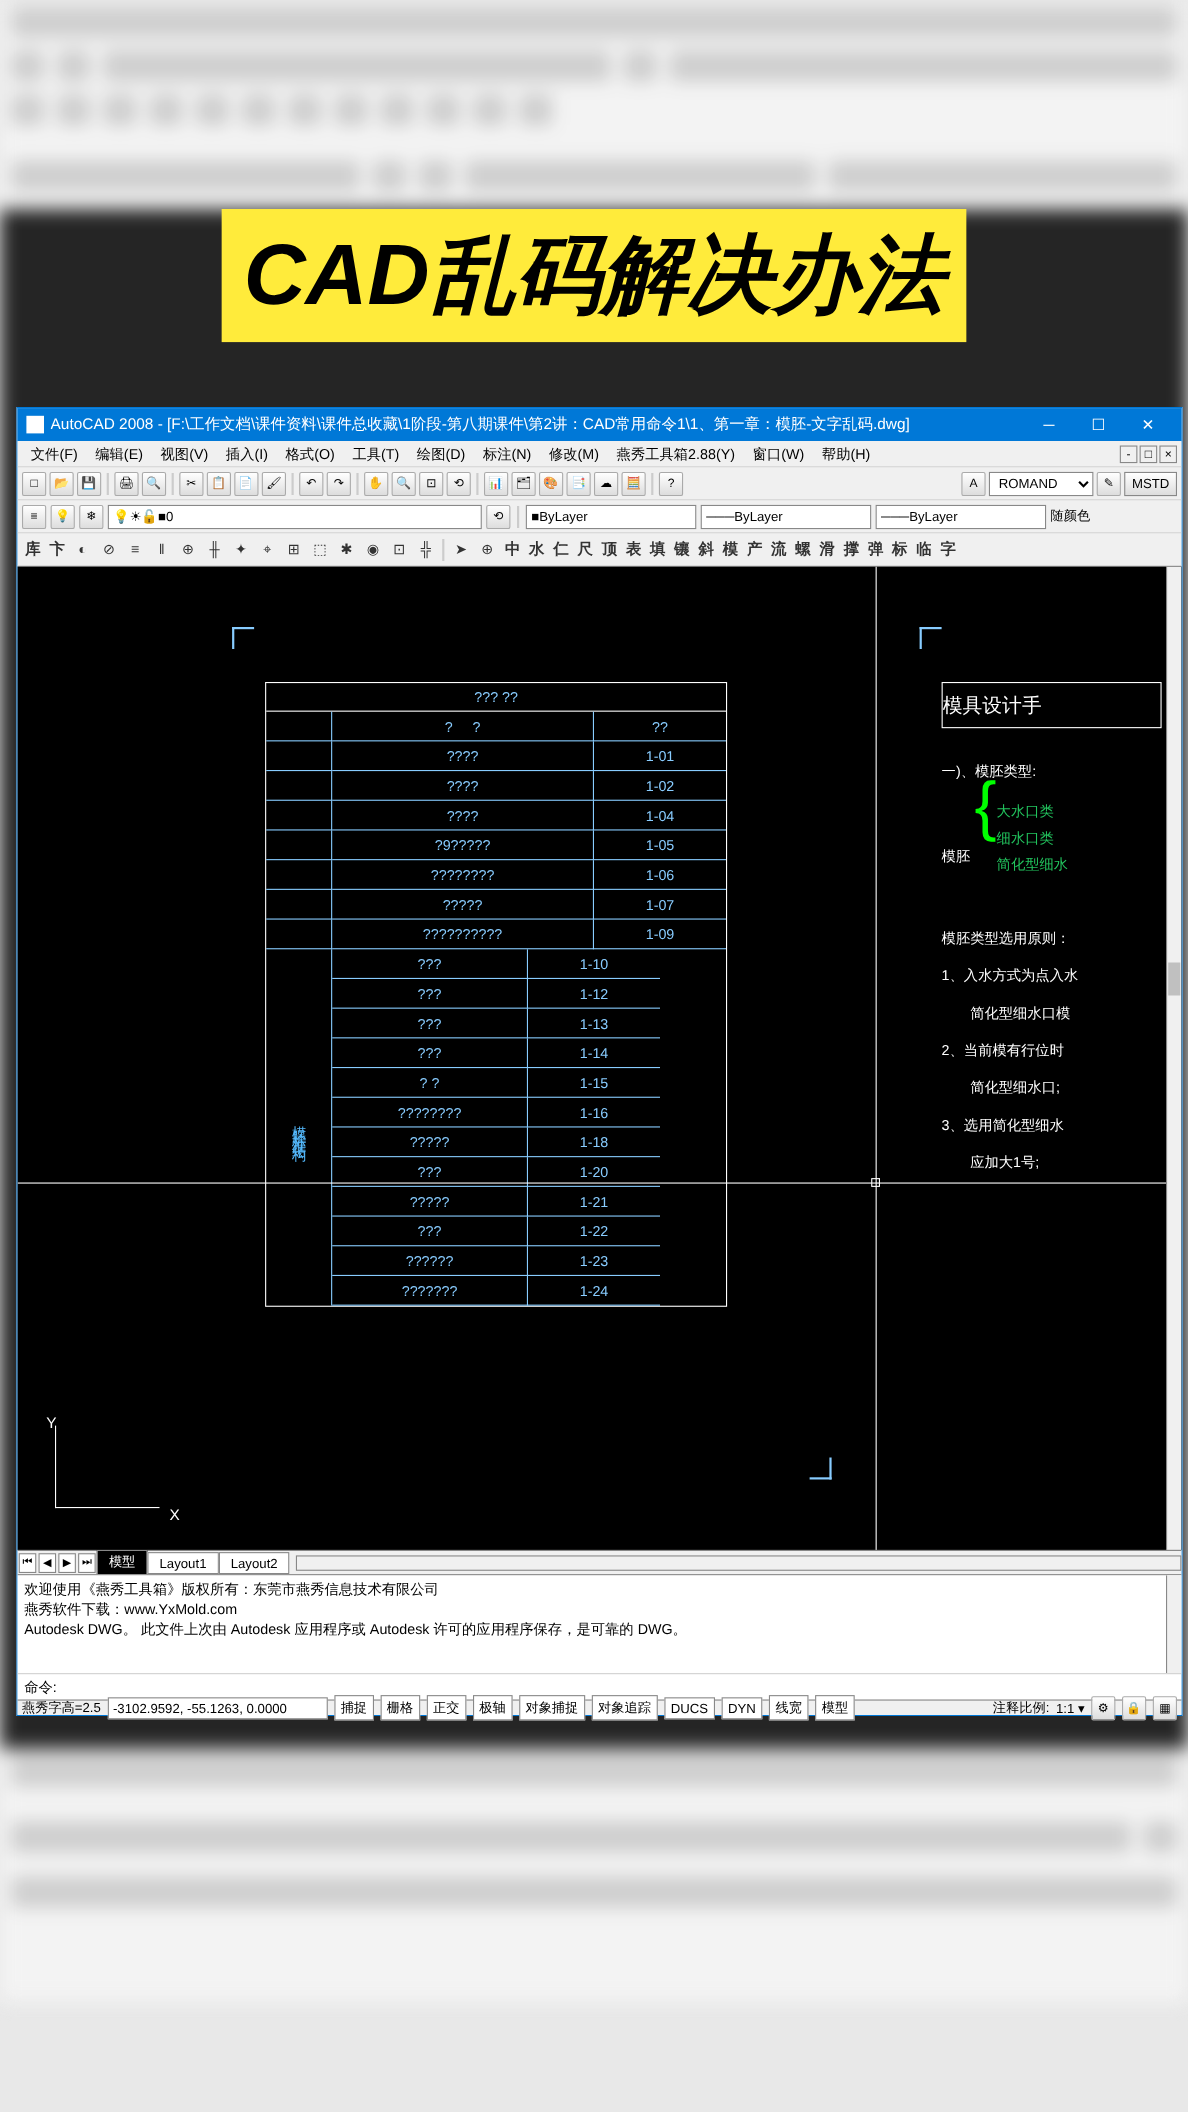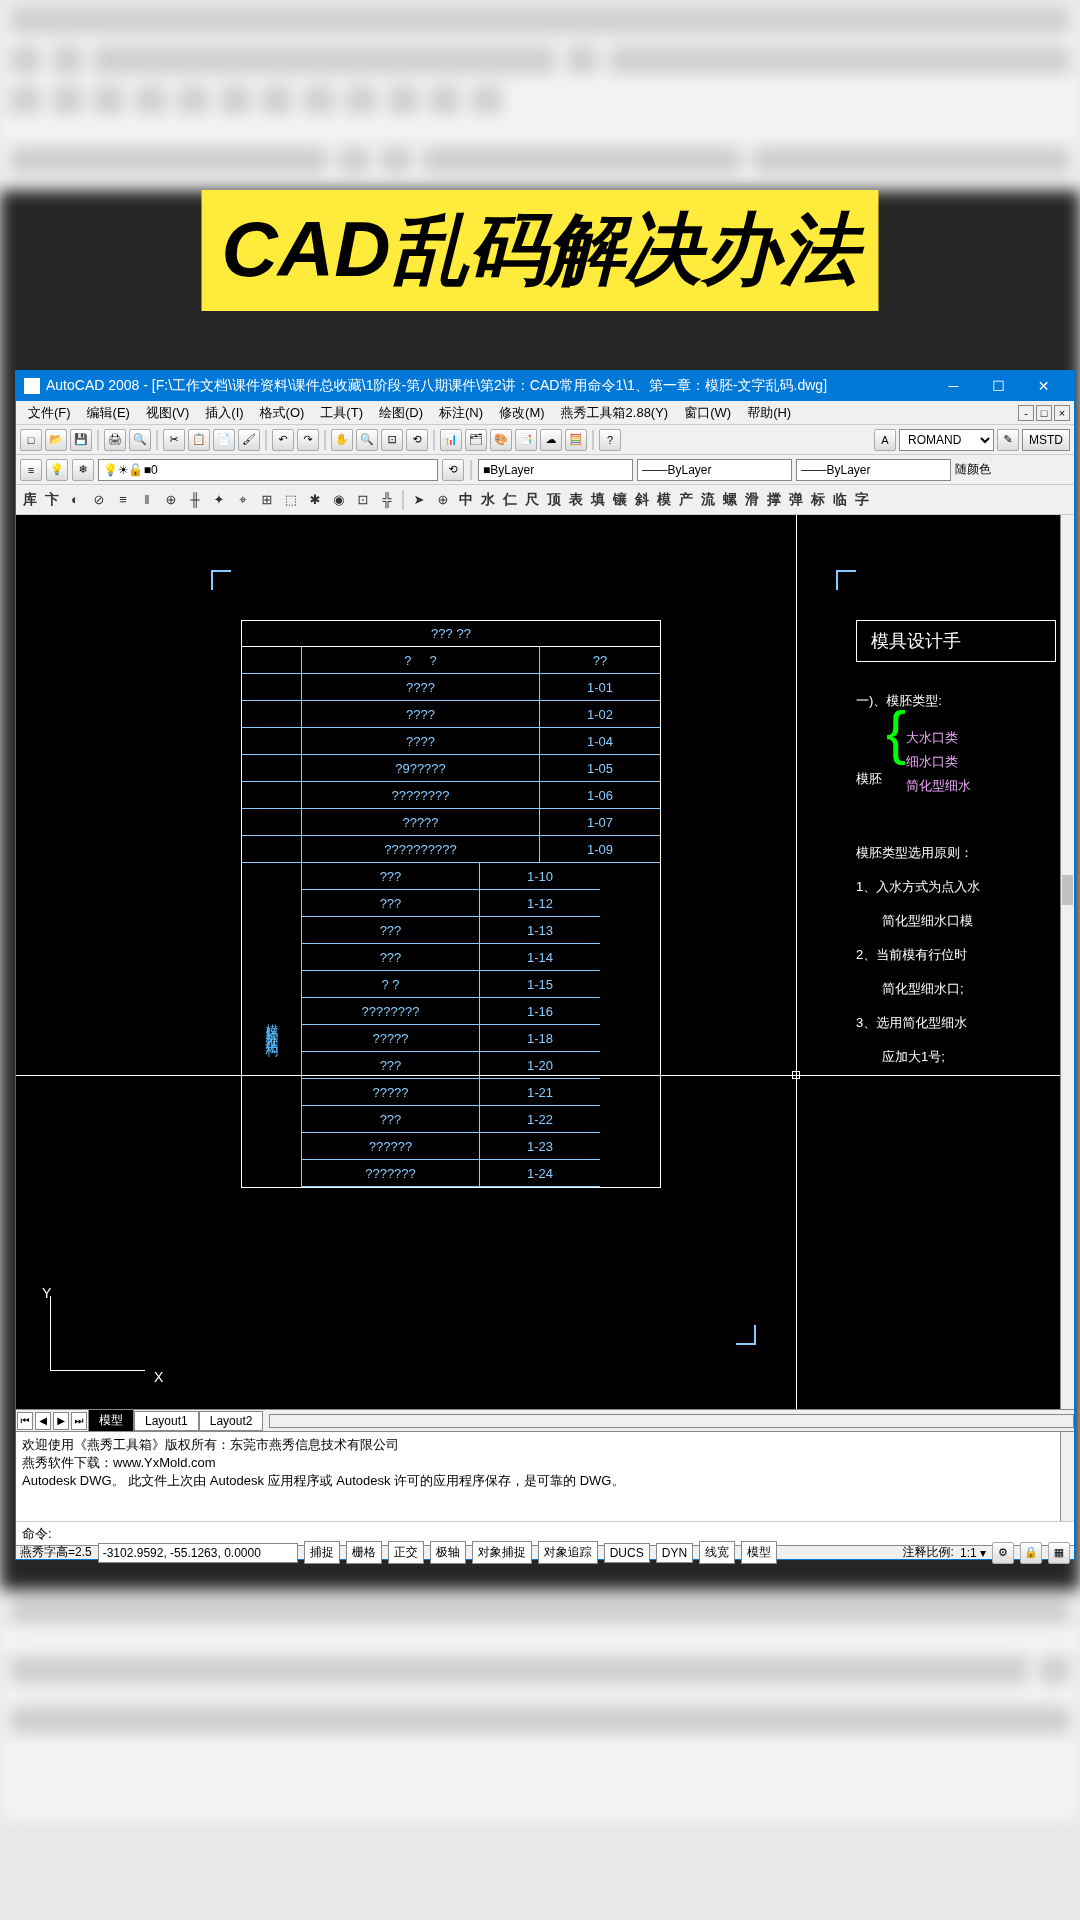--- a/index.html
+++ b/index.html
@@ -49,23 +49,23 @@
 .dt-c3 { width: 120px; border-bottom: 1px solid #8cf; display: flex; align-items: center; justify-content: center; color: #8cf; font-size: 13px; }
 .crosshair-h { position: absolute; left: 0; right: 14px; top: 560px; height: 1px; background: #fff; }
 .crosshair-v { position: absolute; top: 0; bottom: 0; left: 780px; width: 1px; background: #fff; }
 .crosshair-c { position: absolute; left: 776px; top: 556px; width: 8px; height: 8px; border: 1px solid #fff; }
 .ucs { position: absolute; left: 18px; bottom: 18px; color: #fff; font-size: 14px; }
 .ucs-y { position: absolute; left: 8px; bottom: 90px; }
 .ucs-x { position: absolute; left: 120px; bottom: 6px; }
 .ucs-arrow-v { position: absolute; left: 16px; bottom: 20px; width: 1px; height: 75px; background: #fff; }
 .ucs-arrow-h { position: absolute; left: 16px; bottom: 20px; width: 95px; height: 1px; background: #fff; }
 .right-panel { position: absolute; left: 840px; top: 105px; width: 200px; color: #fff; font-size: 14px; }
-.rp-title { border: 1px solid #fff; padding: 8px 14px; font-size: 18px; margin-bottom: 30px; }
+.rp-title { border: 1px solid #fff; padding: 8px 0; font-size: 18px; margin-bottom: 30px; }
 .rp-line { font-size: 13px; margin: 16px 0; }
-.rp-green { color: #f0abfc; font-size: 13px; margin-left: 50px; padding: 3px 0; }
+.rp-green { color: #22c55e; font-size: 13px; margin-left: 50px; padding: 3px 0; }
 .rp-brace { position: absolute; left: 30px; top: 78px; color: #0f0; font-size: 60px; }
 .rp-label { position: absolute; left: 0px; top: 150px; font-size: 13px; }
 .corner-mark { position: absolute; width: 20px; height: 20px; }
 .cm-tl { left: 195px; top: 55px; border-left: 2px solid #8cf; border-top: 2px solid #8cf; }
 .cm-tr { left: 820px; top: 55px; border-left: 2px solid #8cf; border-top: 2px solid #8cf; }
 .cm-br { left: 720px; top: 810px; border-right: 2px solid #8cf; border-bottom: 2px solid #8cf; }
 .tabs-row { height: 22px; background: #f0f0f0; display: flex; align-items: center; font-size: 12px; border-top: 1px solid #888; }
 .tab-nav { width: 16px; height: 18px; border: 1px solid #888; background: #fff; margin: 0 1px; display: flex; align-items: center; justify-content: center; font-size: 10px; }
 .tab { padding: 2px 10px; border: 1px solid #888; background: #fff; }
 .tab.active { background: #000; color: #fff; }

